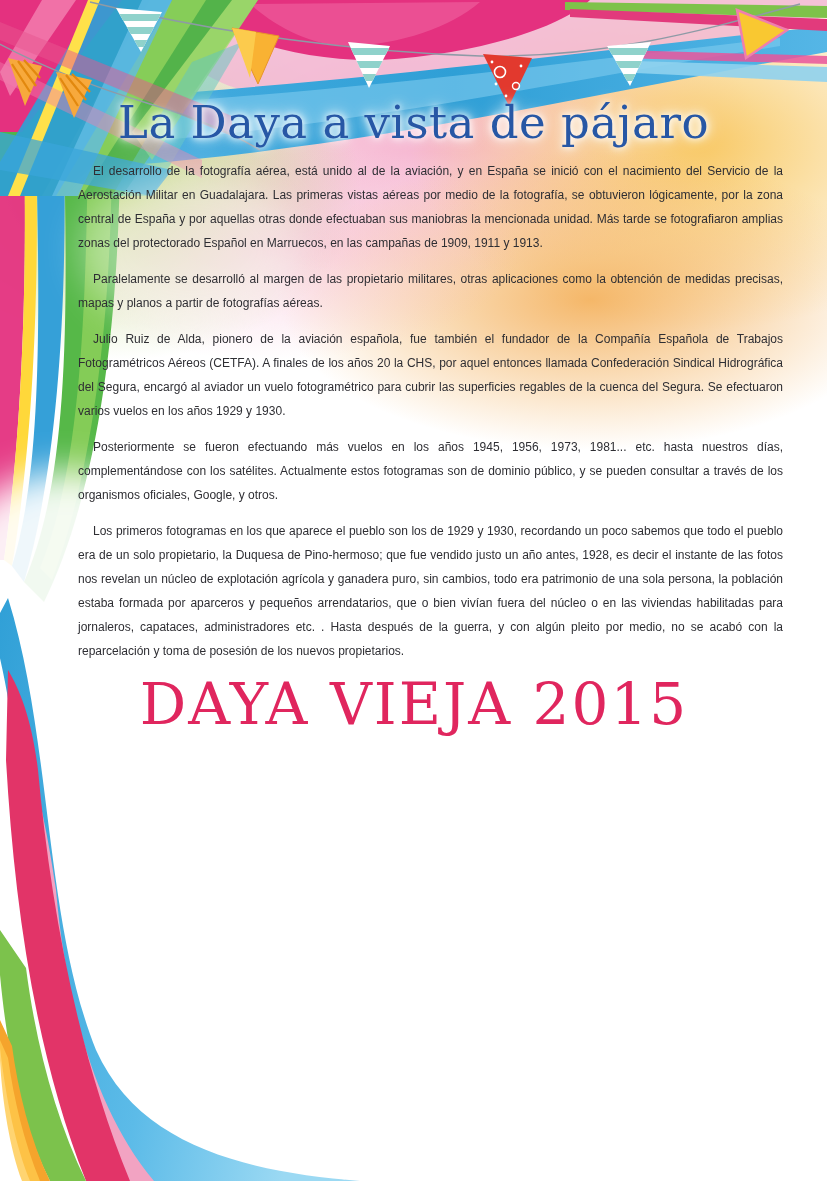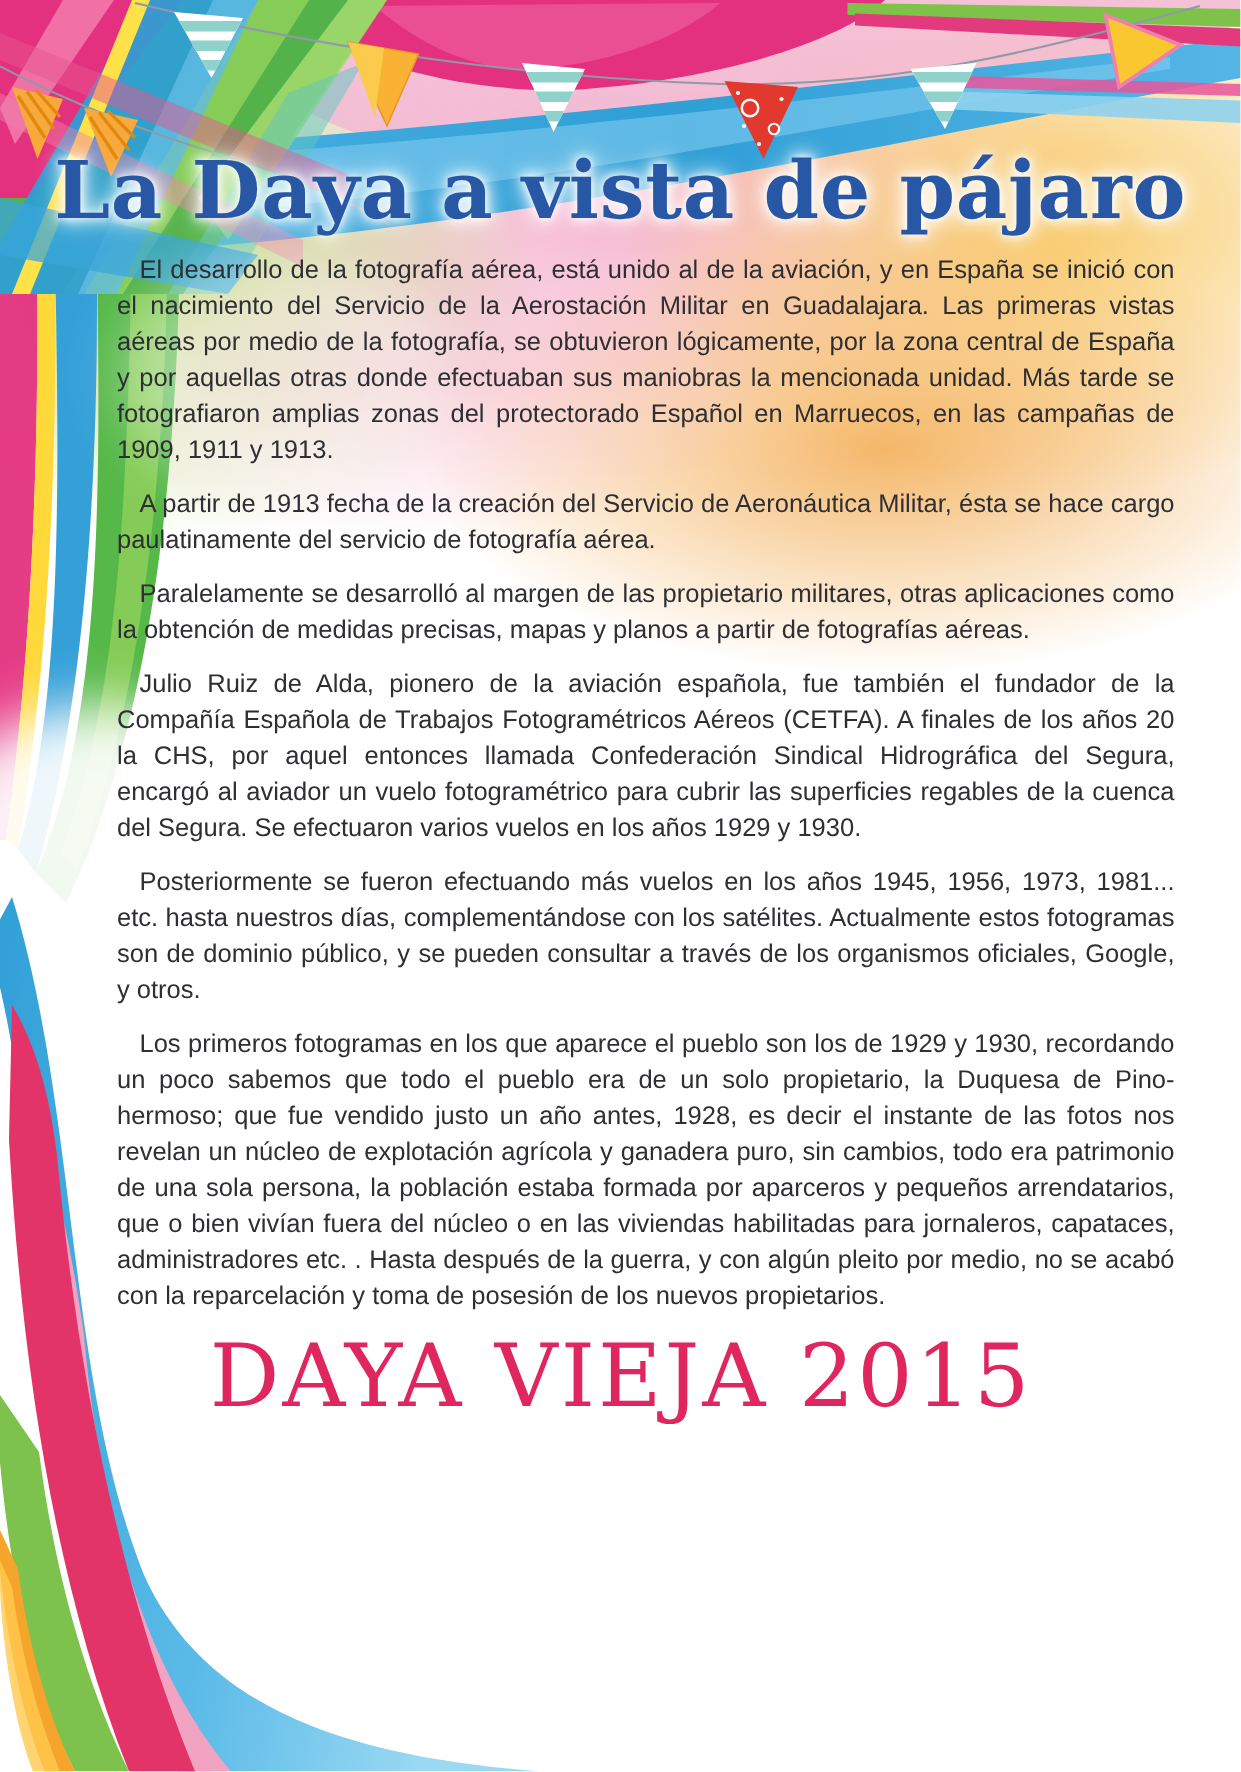--- a/index.html
+++ b/index.html
@@ -7,31 +7,31 @@
     width:827px;height:1181px;position:relative;overflow:hidden;
     background:#ffffff;
     font-family:"Liberation Sans",sans-serif;
   }
   .decor{position:absolute;inset:0;width:827px;height:1181px;z-index:0;pointer-events:none;}
   .content{position:relative;z-index:2;}
   .page-title{
     margin:96px 0 10px 0;
     text-align:center;
     font-family:"DejaVu Serif","Liberation Serif",serif;
-    font-weight:bold;
-    font-size:53px;
+    font-weight:normal;
+    font-size:45px;
     letter-spacing:0.5px;
     color:var(--title_blue,#2757a5);
     text-shadow:0 0 6px #ffffff,0 0 12px #ffffff,0 0 18px rgba(255,255,255,.9);
   }
   .article{
     margin:0 44px 0 78px;
     width:705px;
     text-align:justify;
-    font-size:17px;
+    font-size:12px;
     line-height:24px;
     color:var(--body_text,#2e2e33);
   }
   .article p{margin:0 0 12px 0;text-indent:15px;}
   .footer-title{
     margin:4px 0 0 0;
     width:743px;
     text-align:center;
     padding-left:85px;
     box-sizing:border-box;
@@ -209,21 +209,20 @@
       <path d="M60,78 L78,106 M66,75 L86,100 M72,74 L90,92" stroke="#e2880e" stroke-width="2.2"></path>
     </g>
   </g>
 </svg>
 
 <div class="content">
   <h1 class="page-title">La Daya a vista de pájaro</h1>
 
   <div class="article">
     <p>El desarrollo de la fotografía aérea, está unido al de la aviación, y en España se inició con el nacimiento del Servicio de la Aerostación Militar en Guadalajara. Las primeras vistas aéreas por medio de la fotografía, se obtuvieron lógicamente, por la zona central de España y por aquellas otras donde efectuaban sus maniobras la mencionada unidad. Más tarde se fotografiaron amplias zonas del protectorado Español en Marruecos, en las campañas de 1909, 1911 y 1913.</p>
-    <p>A partir de 1913 fecha de la creación del Servicio de Aeronáutica Militar, ésta se hace cargo paulatinamente del servicio de fotografía aérea.</p>
     <p>Paralelamente se desarrolló al margen de las propietario militares, otras aplicaciones como la obtención de medidas precisas, mapas y planos a partir de fotografías aéreas.</p>
     <p>Julio Ruiz de Alda, pionero de la aviación española, fue también el fundador de la Compañía Española de Trabajos Fotogramétricos Aéreos (CETFA). A finales de los años 20 la CHS, por aquel entonces llamada Confederación Sindical Hidrográfica del Segura, encargó al aviador un vuelo fotogramétrico para cubrir las superficies regables de la cuenca del Segura. Se efectuaron varios vuelos en los años 1929 y 1930.</p>
     <p>Posteriormente se fueron efectuando más vuelos en los años 1945, 1956, 1973, 1981... etc. hasta nuestros días, complementándose con los satélites. Actualmente estos fotogramas son de dominio público, y se pueden consultar a través de los organismos oficiales, Google, y otros.</p>
     <p>Los primeros fotogramas en los que aparece el pueblo son los de 1929 y 1930, recordando un poco sabemos que todo el pueblo era de un solo propietario, la Duquesa de Pino-hermoso; que fue vendido justo un año antes, 1928, es decir el instante de las fotos nos revelan un núcleo de explotación agrícola y ganadera puro, sin cambios, todo era patrimonio de una sola persona, la población estaba formada por aparceros y pequeños arrendatarios, que o bien vivían fuera del núcleo o en las viviendas habilitadas para jornaleros, capataces, administradores etc. . Hasta después de la guerra, y con algún pleito por medio, no se acabó con la reparcelación  y toma de posesión de los nuevos propietarios.</p>
   </div>
 
   <h2 class="footer-title">DAYA VIEJA 2015</h2>
 </div>
 
 </body></html>

